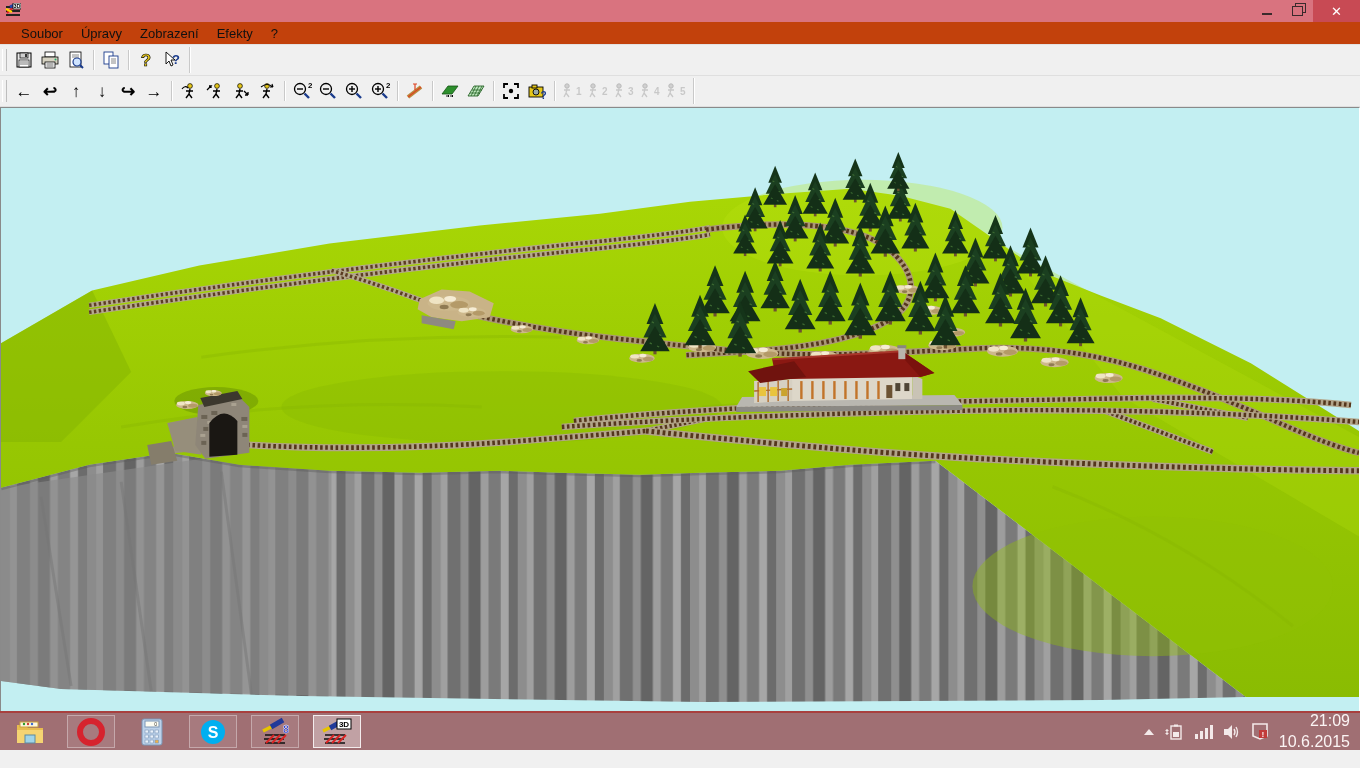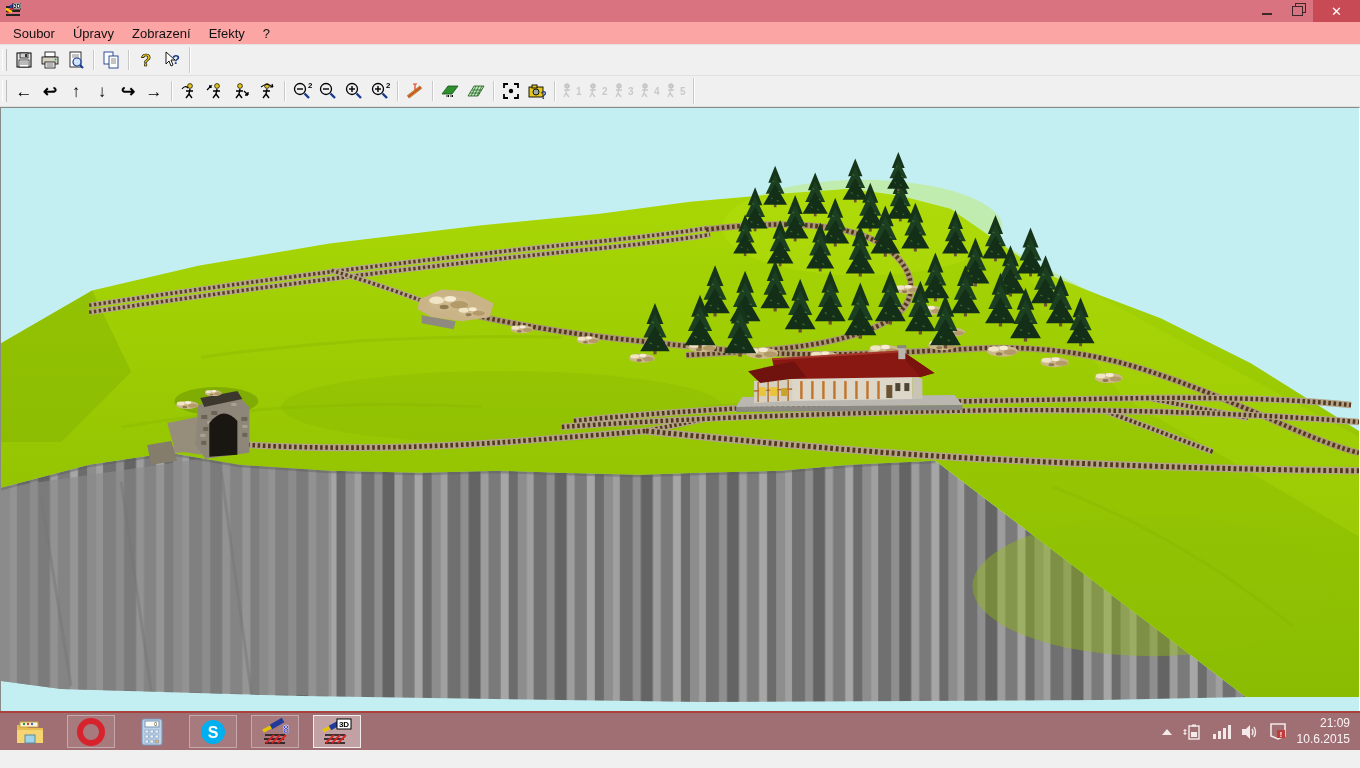--- a/index.html
+++ b/index.html
@@ -9,21 +9,21 @@
   .titlebar{height:22px;background:#d9737f;display:flex;align-items:center;position:relative;}
   .app-icon{width:16px;height:16px;margin-left:5px;}
   .title-text{position:absolute;left:0;right:0;text-align:center;font-size:14px;color:#2b1d1f;}
   .win-controls{margin-left:auto;display:flex;height:22px;z-index:2;}
   .win-btn{width:31px;height:22px;display:flex;align-items:center;justify-content:center;color:#3a2a2c;font-size:12px;}
   .win-btn.close{width:47px;background:#c84a54;color:#fff;font-size:13px;}
   .restore-glyph{width:9px;height:8px;border:1px solid #3a2a2c;position:relative;background:#d9737f;}
   .restore-glyph:before{content:"";position:absolute;left:2px;top:-4px;width:9px;height:8px;border:1px solid #3a2a2c;z-index:-1;}
   .min-glyph{width:10px;height:2px;background:#3a2a2c;margin-top:6px;}
   
-  .menubar{height:22px;background:#fca5a5;display:flex;align-items:center;padding-left:4px;border-bottom:1px solid #e2e2e2;font-size:13px;color:#111;}
+  .menubar{height:22px;background:#c2410c;display:flex;align-items:center;padding-left:12px;border-bottom:1px solid #e2e2e2;font-size:13px;color:#111;}
   .menu-item{padding:2px 9px;}
   
   .toolbar{height:30px;background:#f0f0f0;display:flex;align-items:center;border-bottom:1px solid #dfdfdf;position:relative;}
   .gripper{width:3px;height:22px;border-left:1px solid #fff;border-right:1px solid #bdbdbd;margin:0 4px 0 2px;}
   .tb-btn{width:26px;height:24px;display:flex;align-items:center;justify-content:center;}
   .tb-sep{width:1px;height:20px;background:#c9c9c9;margin:0 4px;box-shadow:1px 0 0 #fff;}
   .tb-end{width:1px;height:26px;background:#c9c9c9;box-shadow:1px 0 0 #fff;margin-left:4px;}
   .tb-btn.disabled{opacity:.45;filter:grayscale(1);}
   .arrow-glyph{font-size:17px;font-weight:bold;color:#000;line-height:1;}
   
@@ -35,21 +35,21 @@
   .status-spacer{flex:1;}
   .num-pane{width:52px;text-align:center;border-left:1px solid #c6c6c6;box-shadow:-1px 0 0 #fff;}
   .status-corner{width:26px;}
   
   .taskbar{height:39px;background:#a06f73;border-top:2px solid #a8403e;display:flex;align-items:stretch;box-sizing:border-box;}
   .task-btn{width:46px;display:flex;align-items:center;justify-content:center;margin:0 7px;}
   .task-btn.framed{border:1px solid rgba(255,255,255,.35);background:rgba(255,255,255,.08);margin:2px 7px;}
   .task-btn.active{border:1px solid rgba(255,255,255,.8);background:rgba(255,255,255,.35);margin:2px 7px;}
   .tray{margin-left:auto;display:flex;align-items:center;gap:10px;padding-right:10px;color:#f7efef;}
   .tray-icon{display:flex;align-items:center;justify-content:center;}
-  .clock{font-size:12px;text-align:right;line-height:1.3;color:#fbf4f4;}
+  .clock{font-size:16px;text-align:right;line-height:1.3;color:#fbf4f4;}
 </style>
 </head>
 <body>
 
 <div class="screen">
 
   <div class="titlebar">
     <svg class="app-icon" viewBox="0 0 16 16">
       <rect x="1" y="3" width="14" height="2" fill="#222"></rect>
         <rect x="1" y="7" width="14" height="2" fill="#222"></rect>

